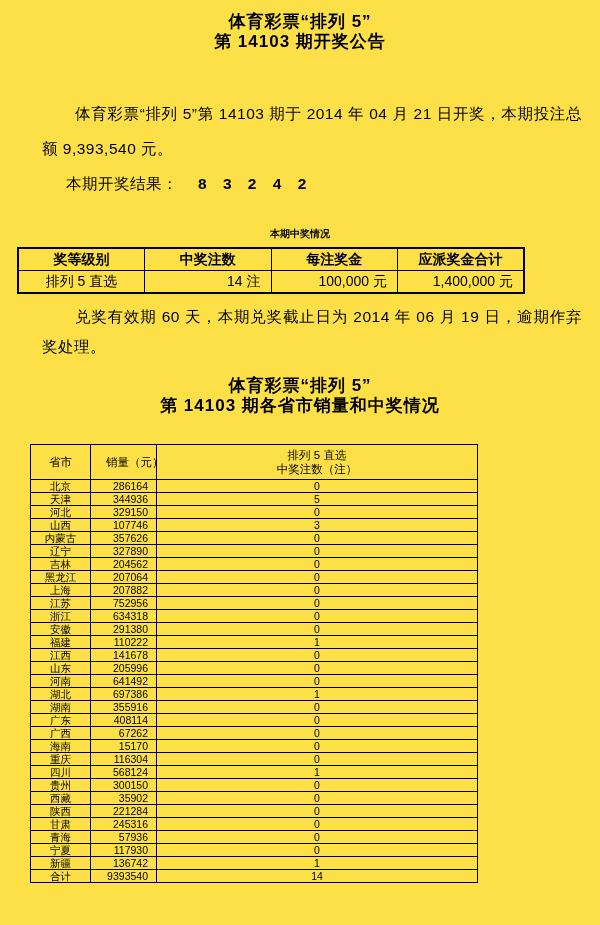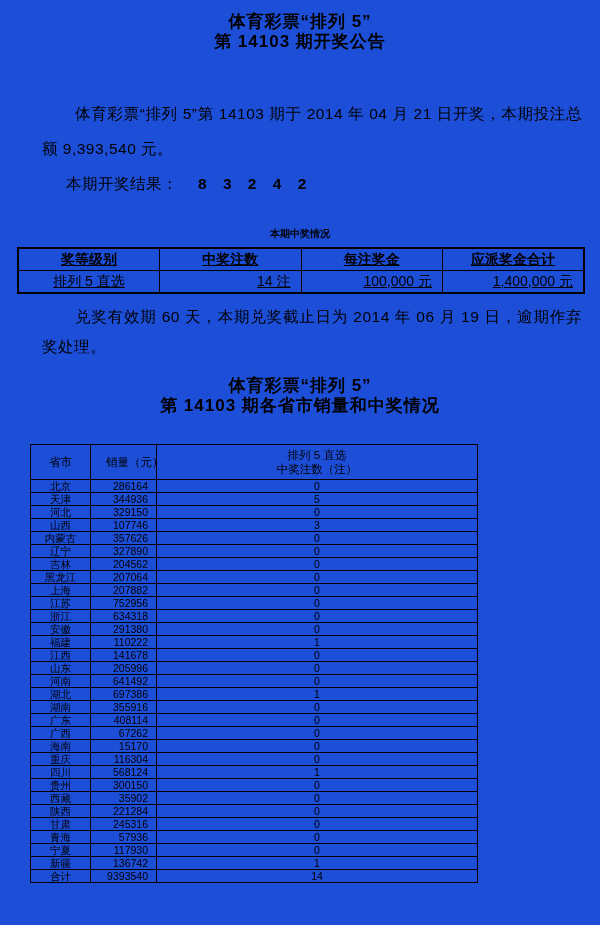--- a/index.html
+++ b/index.html
@@ -12,21 +12,21 @@
     height: 925px;
     overflow: hidden;
     color: #000000;
     font-family: "Liberation Sans", sans-serif;
     -webkit-font-smoothing: antialiased;
   }
   .page {
     position: relative;
     width: 600px;
     height: 925px;
-    background: #1d4ed8;
+    background: #fde047;
   }
   
   .doc-title {
     padding-top: 12px;
     text-align: center;
     font-size: 17px;
     font-weight: bold;
     line-height: 20px;
     letter-spacing: 1px;
   }
@@ -57,23 +57,22 @@
   .prize-title {
     margin-top: 23px;
     text-align: center;
     font-size: 10px;
     font-weight: bold;
     line-height: 20px;
   }
   table { border-collapse: collapse; table-layout: fixed; }
   .prize-table {
     margin: 3px 0 0 17px;
-    width: 568px;
+    width: 508px;
     border: 2px solid #000;
-    text-decoration: underline;
   }
   .prize-table th, .prize-table td {
     border: 1px solid #000;
     height: 21px;
     font-size: 14px;
     padding: 0;
     overflow: hidden;
     white-space: nowrap;
   }
   .prize-table th { font-weight: bold; text-align: center; }

